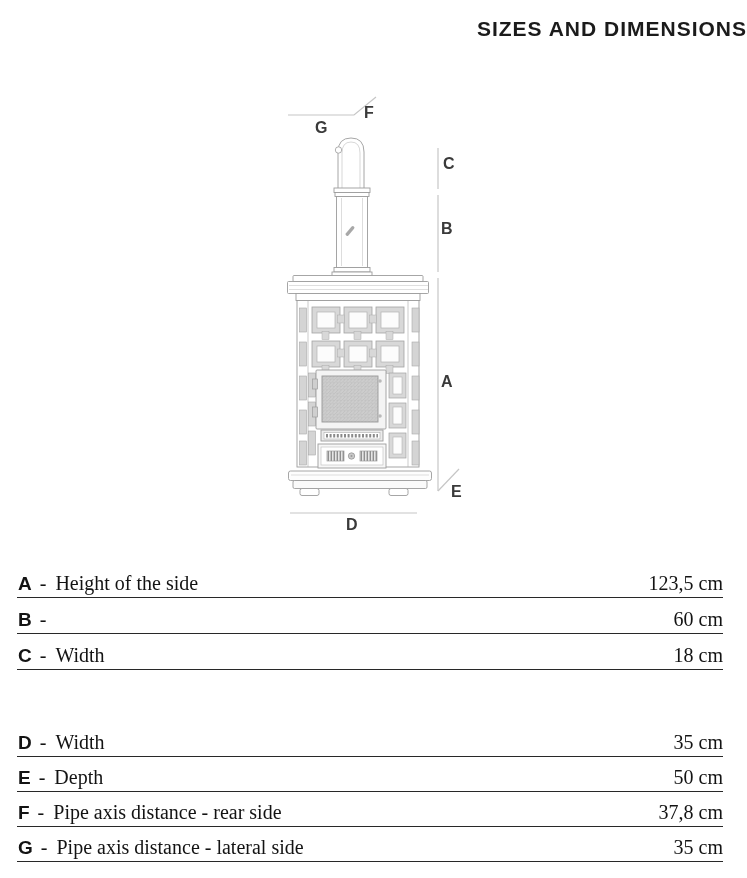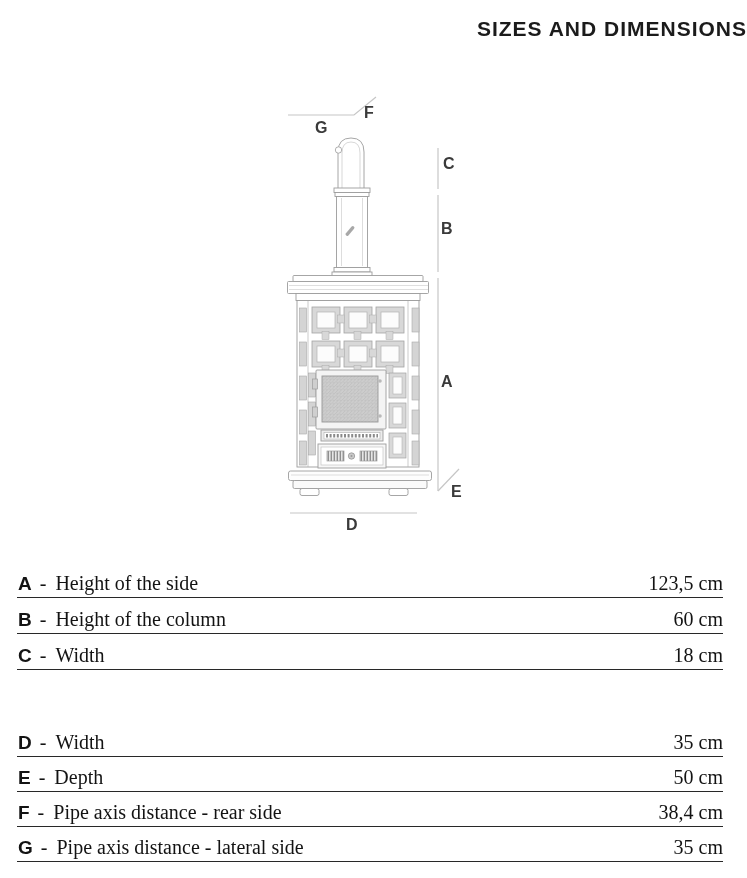--- a/index.html
+++ b/index.html
@@ -196,21 +196,20 @@
   <div class="dim-table upper">
     <div class="dim-row">
       <span class="dim-letter">A</span>
       <span class="dim-sep">-</span>
       <span class="dim-label">Height of the side</span>
       <span class="dim-value">123,5 cm</span>
     </div>
     <div class="dim-row">
       <span class="dim-letter">B</span>
       <span class="dim-sep">-</span>
-      <span class="dim-label">Height of the column</span>
       <span class="dim-value">60 cm</span>
     </div>
     <div class="dim-row">
       <span class="dim-letter">C</span>
       <span class="dim-sep">-</span>
       <span class="dim-label">Width</span>
       <span class="dim-value">18 cm</span>
     </div>
   </div>
 
@@ -224,21 +223,21 @@
     <div class="dim-row">
       <span class="dim-letter">E</span>
       <span class="dim-sep">-</span>
       <span class="dim-label">Depth</span>
       <span class="dim-value">50 cm</span>
     </div>
     <div class="dim-row">
       <span class="dim-letter">F</span>
       <span class="dim-sep">-</span>
       <span class="dim-label">Pipe axis distance - rear side</span>
-      <span class="dim-value">38,4 cm</span>
+      <span class="dim-value">37,8 cm</span>
     </div>
     <div class="dim-row">
       <span class="dim-letter">G</span>
       <span class="dim-sep">-</span>
       <span class="dim-label">Pipe axis distance - lateral side</span>
       <span class="dim-value">35 cm</span>
     </div>
   </div>
 
 </div>

